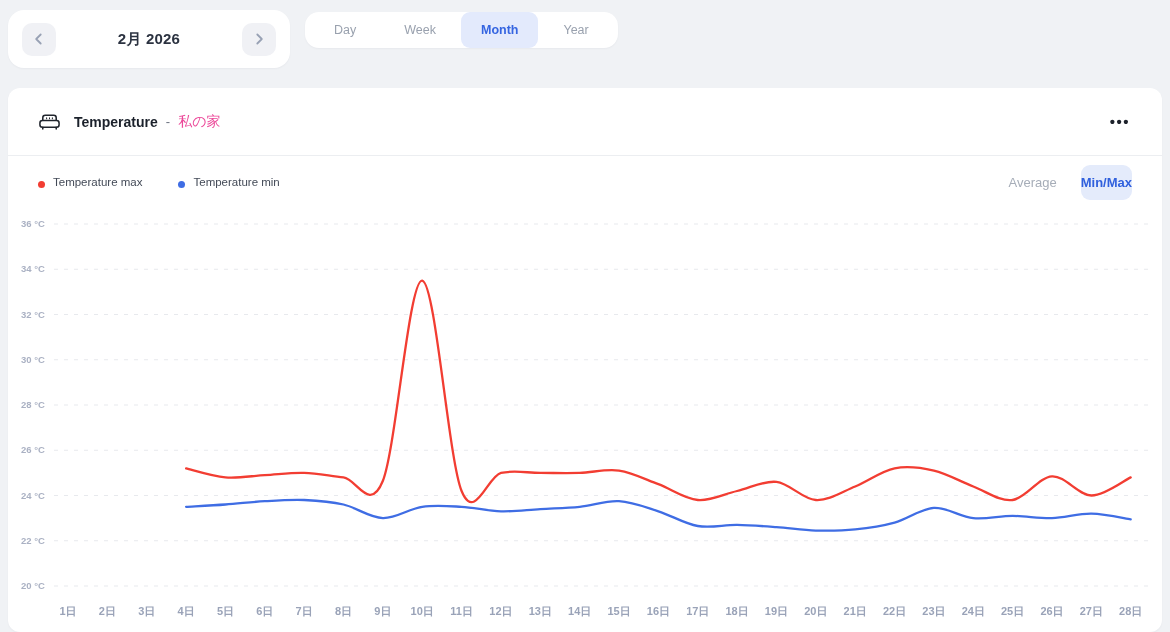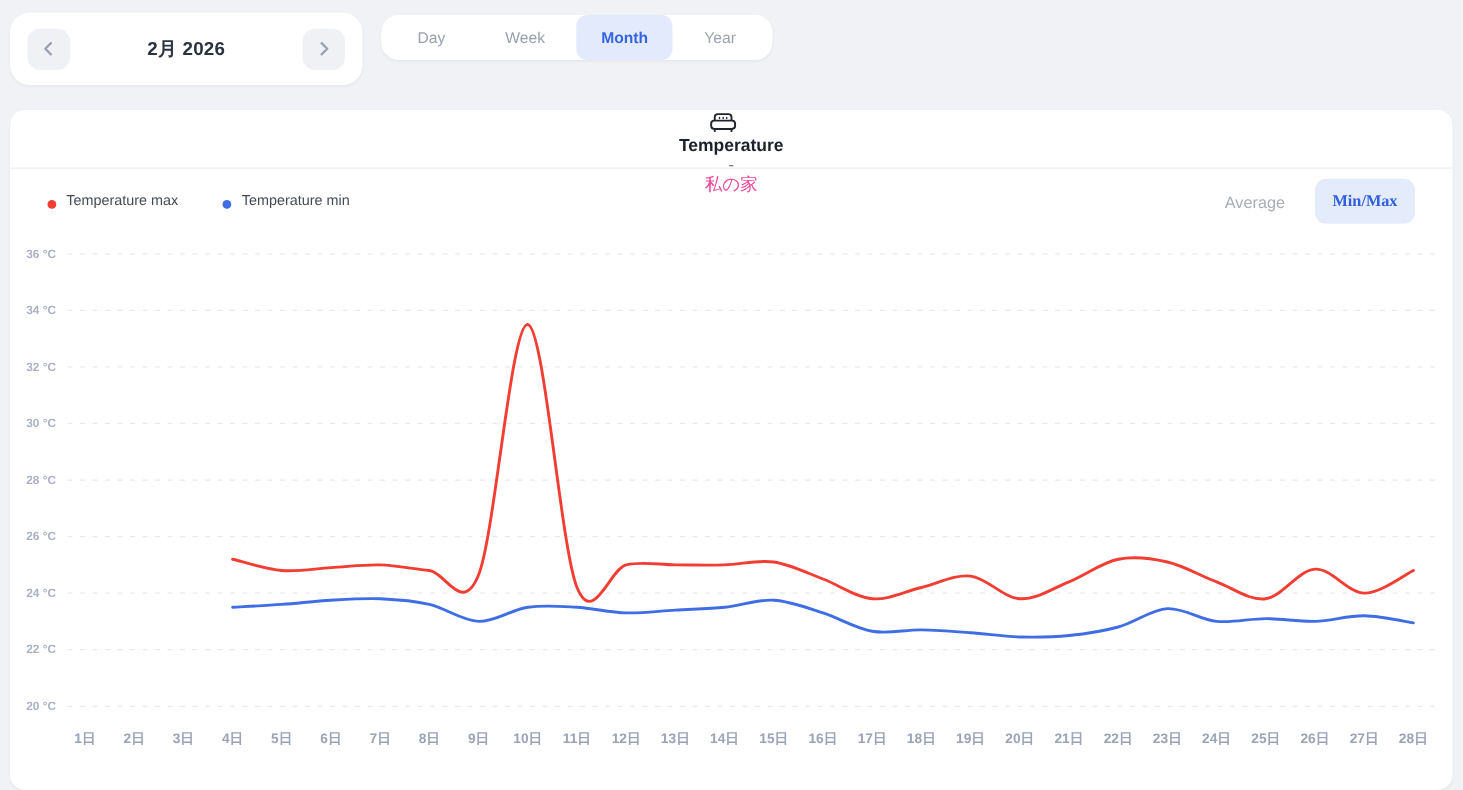--- a/index.html
+++ b/index.html
@@ -34,23 +34,22 @@
     font-family:"Liberation Sans", sans-serif;
     font-size:12.5px; color:#99a1ae; padding:11px 23px; cursor:pointer; font-weight:500;
   }
   .tab.active { background:#e3eafc; color:#3565e1; font-weight:600; padding:11px 20px; }
   
   .card {
     margin:20px 8px 0 8px; background:#ffffff; border-radius:12px;
     box-shadow:0 1px 2px rgba(20,30,50,.04); height:544px; overflow:hidden;
   }
   .card-header {
-    height:47px; display:flex; align-items:center; padding:0 30px;
+    height:68px; display:flex; align-items:center; padding:0 30px;
     border-bottom:1px solid #eceef1;
-    flex-direction:column;
   }
   .sofa-wrap { display:flex; align-items:center; margin-right:13px; }
   .card-title { font-size:14px; font-weight:bold; color:#1b212b; }
   .title-sep { font-size:13px; color:#6b7280; margin:0 8px; }
   .card-location { font-size:14px; color:#ec4899; font-weight:500; }
   .menu-btn {
     margin-left:auto; border:none; background:transparent; cursor:pointer;
     font-size:15px; font-weight:bold; color:#1d222b; letter-spacing:1.5px; line-height:10px;
     padding:4px 2px;
   }
@@ -61,22 +60,22 @@
   .legend-item { display:flex; align-items:flex-end; gap:8px; }
   .legend-dot { width:7px; height:7px; border-radius:50%; }
   .legend-label { font-size:11.5px; color:#434a57; }
   .view-toggle { margin-left:auto; display:flex; align-items:center; gap:10px; }
   .avg-btn {
     border:none; background:transparent; font-size:13px; color:#a6adb8;
     padding:9px 14px; cursor:pointer; font-family:Liberation Sans, sans-serif;
   }
   .minmax-btn {
     border:none; background:#e4ebfb; color:#3060dd; font-size:13px; font-weight:600;
-    padding:10px 14px; border-radius:9px; cursor:pointer;
-    font-family:Liberation Serif, serif;
+    padding:10px 0; border-radius:9px; cursor:pointer;
+    font-family:Liberation Sans, sans-serif;
   }
   .chart-wrap { width:1044px; }
   svg text { font-family:"Liberation Sans", sans-serif; }
 </style>
 </head>
 <body>
 
 <div class="topbar">
   <div class="pill date-pill">
     <button class="nav-btn">

